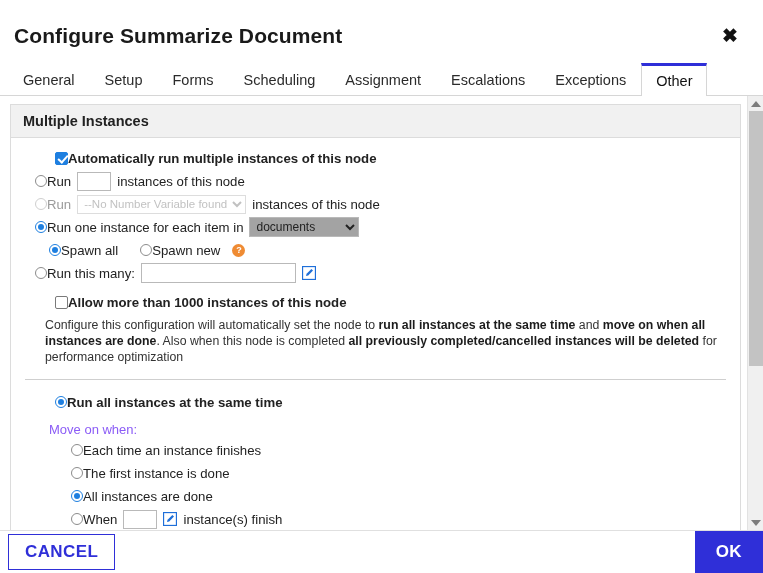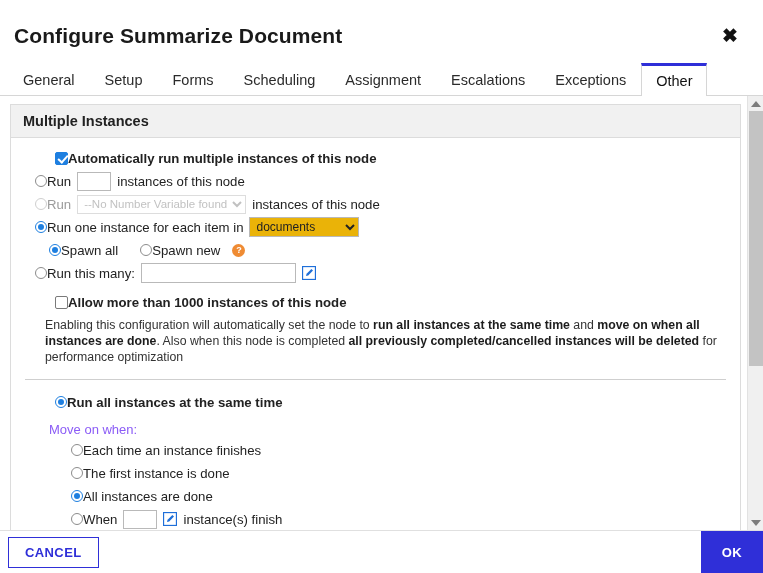--- a/index.html
+++ b/index.html
@@ -181,21 +181,21 @@
     font-size: 12px;
     padding: 0 3px;
     font-family: "Liberation Sans", sans-serif;
   }
   .txtin.wide { width: 155px; height: 20px; }
 
   .sel {
     height: 19px;
     font-size: 11.5px;
     border: 1px solid #b9b9b9;
-    background: #eab308;
+    background: #a3a3a3;
     font-family: "Liberation Sans", sans-serif;
     padding: 0 2px;
     color: #222;
   }
   .sel.disabled {
     color: #a8a8a8;
     border-color: #cfcfcf;
     background: #fff;
   }
   .sel.docs { width: 110px; height: 20px; font-size: 12px; }
@@ -294,21 +294,21 @@
     flex: 0 0 43px;
     height: 43px;
     border-top: 1px solid #e0e0e0;
     display: flex;
     align-items: center;
     justify-content: space-between;
     padding: 0 0 0 8px;
     background: #fff;
   }
   .btn {
-    font-size: 13px;
+    font-size: 17px;
     font-weight: 600;
     letter-spacing: .4px;
     cursor: pointer;
     font-family: "Liberation Sans", sans-serif;
   }
   .btn-cancel {
     background: #fff;
     color: #2f2fd8;
     border: 1px solid #2f2fd8;
     padding: 7px 16px;
@@ -401,21 +401,21 @@
                 <path d="M4 10 L4.6 7.8 L9.4 3 L11 4.6 L6.2 9.4 Z" fill="#1e6fd9"></path>
               </svg>
             </span>
           </div>
 
           <div class="row" style="margin-top:9px">
             <input type="checkbox" class="cb" style="">
             <span class="lbl bold">Allow more than 1000 instances of this node</span>
           </div>
 
-          <div class="note"><span>Enabling this configuration will automatically set the node to </span><b>run all instances at the same time</b><span> and </span><b>move on when all instances are done</b><span>. Also when this node is completed </span><b>all previously completed/cancelled instances will be deleted</b><span> for performance optimization</span></div>
+          <div class="note"><span>Configure this configuration will automatically set the node to </span><b>run all instances at the same time</b><span> and </span><b>move on when all instances are done</b><span>. Also when this node is completed </span><b>all previously completed/cancelled instances will be deleted</b><span> for performance optimization</span></div>
 
           <div class="divider"></div>
 
           <div class="row">
             <input type="radio" name="exec-mode" class="rb" checked="" style="">
             <span class="lbl bold">Run all instances at the same time</span>
           </div>
 
           <div class="subgroup-title">Move on when:</div>
 

